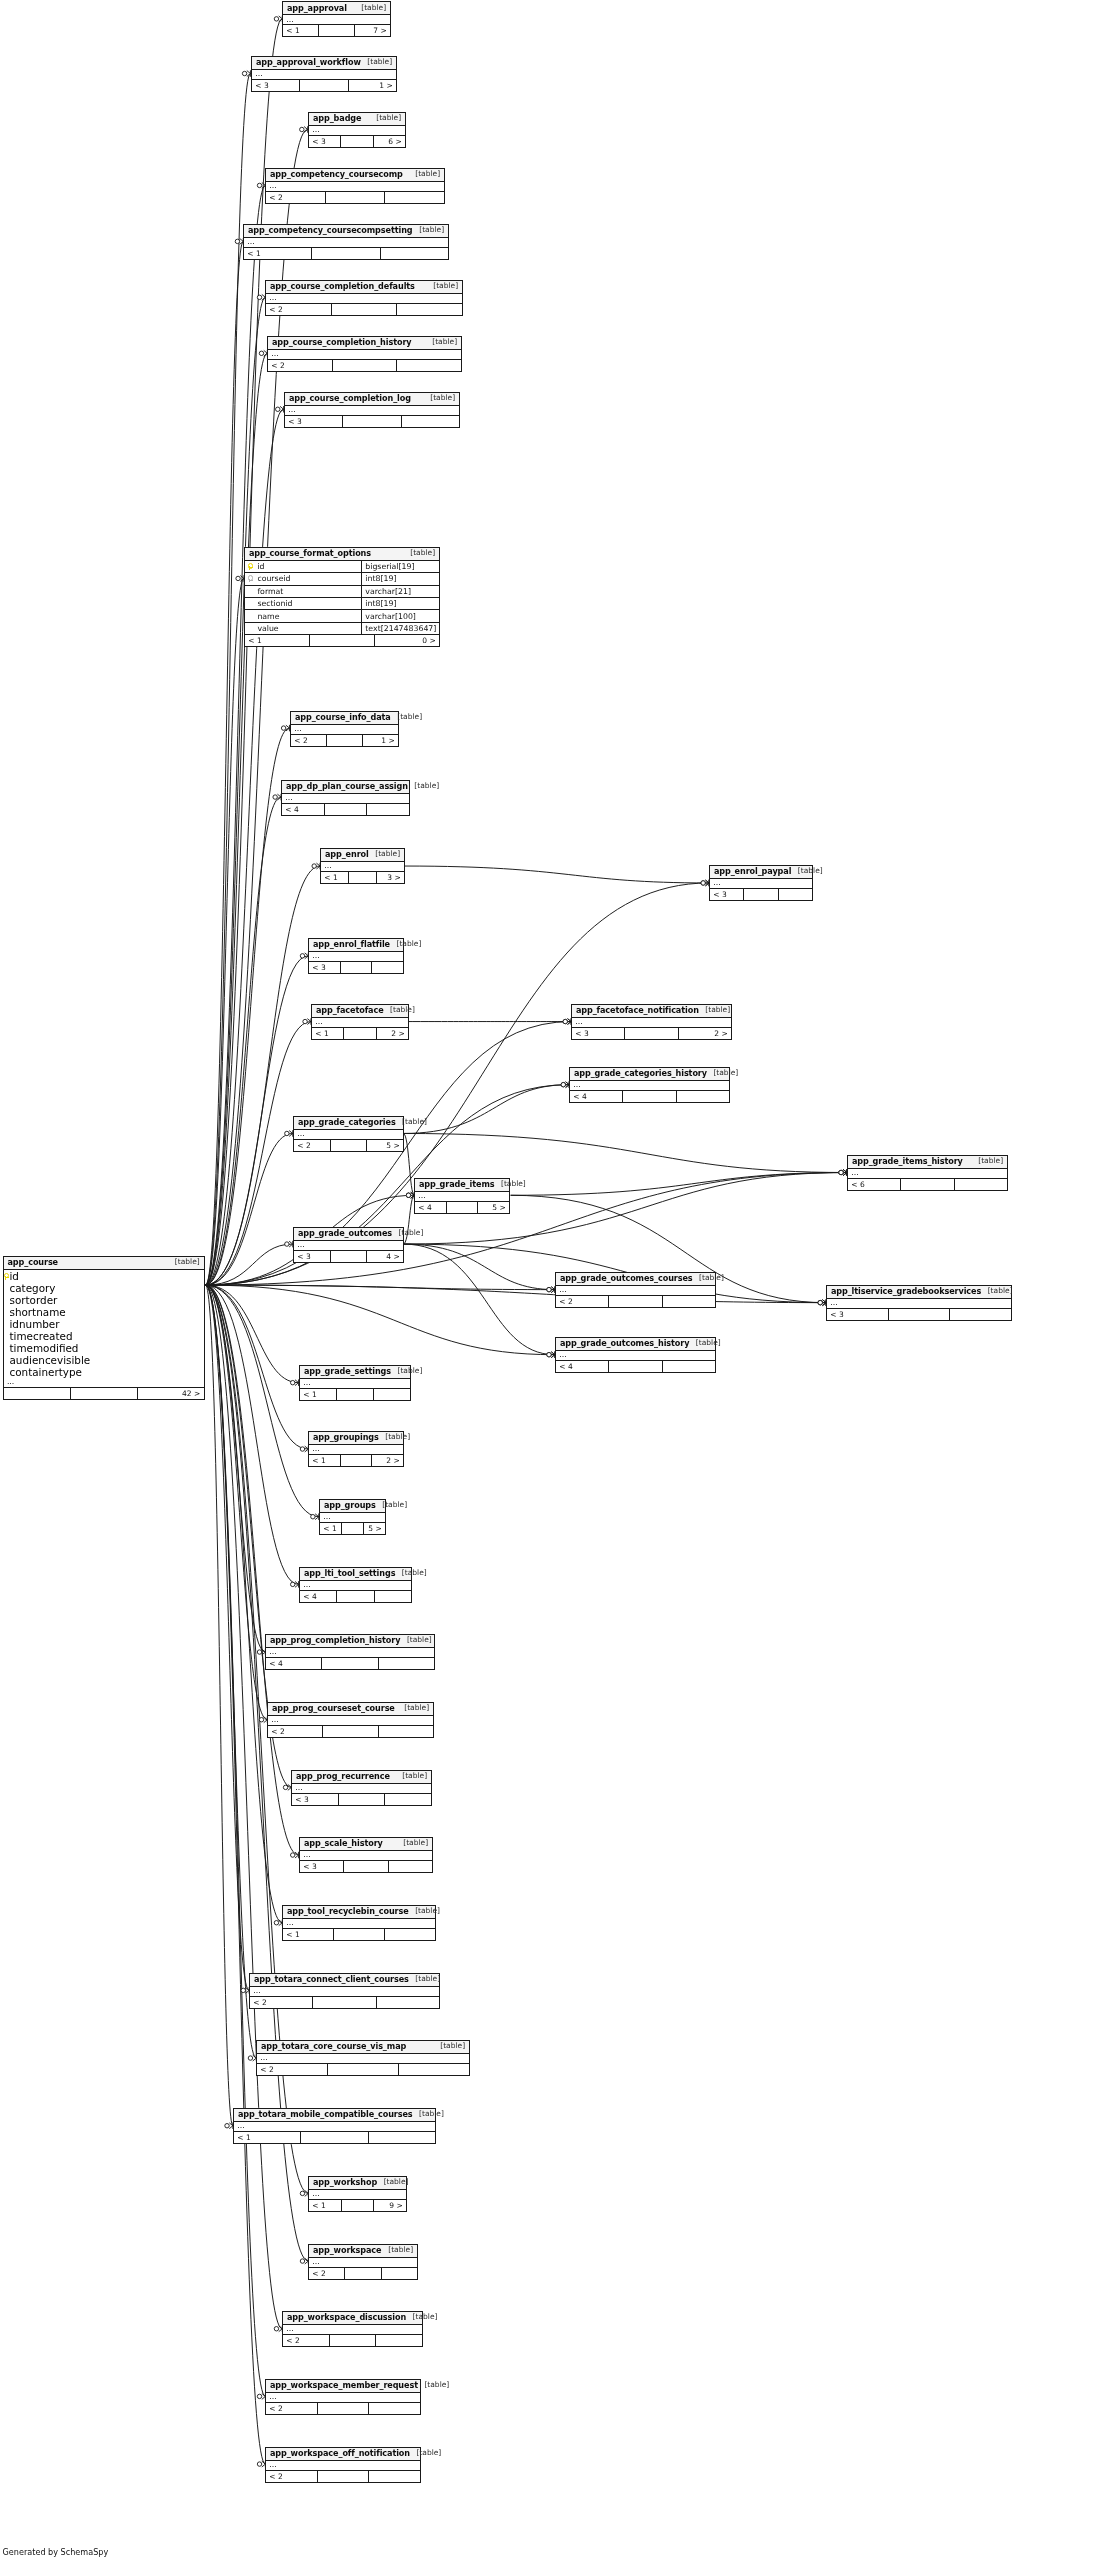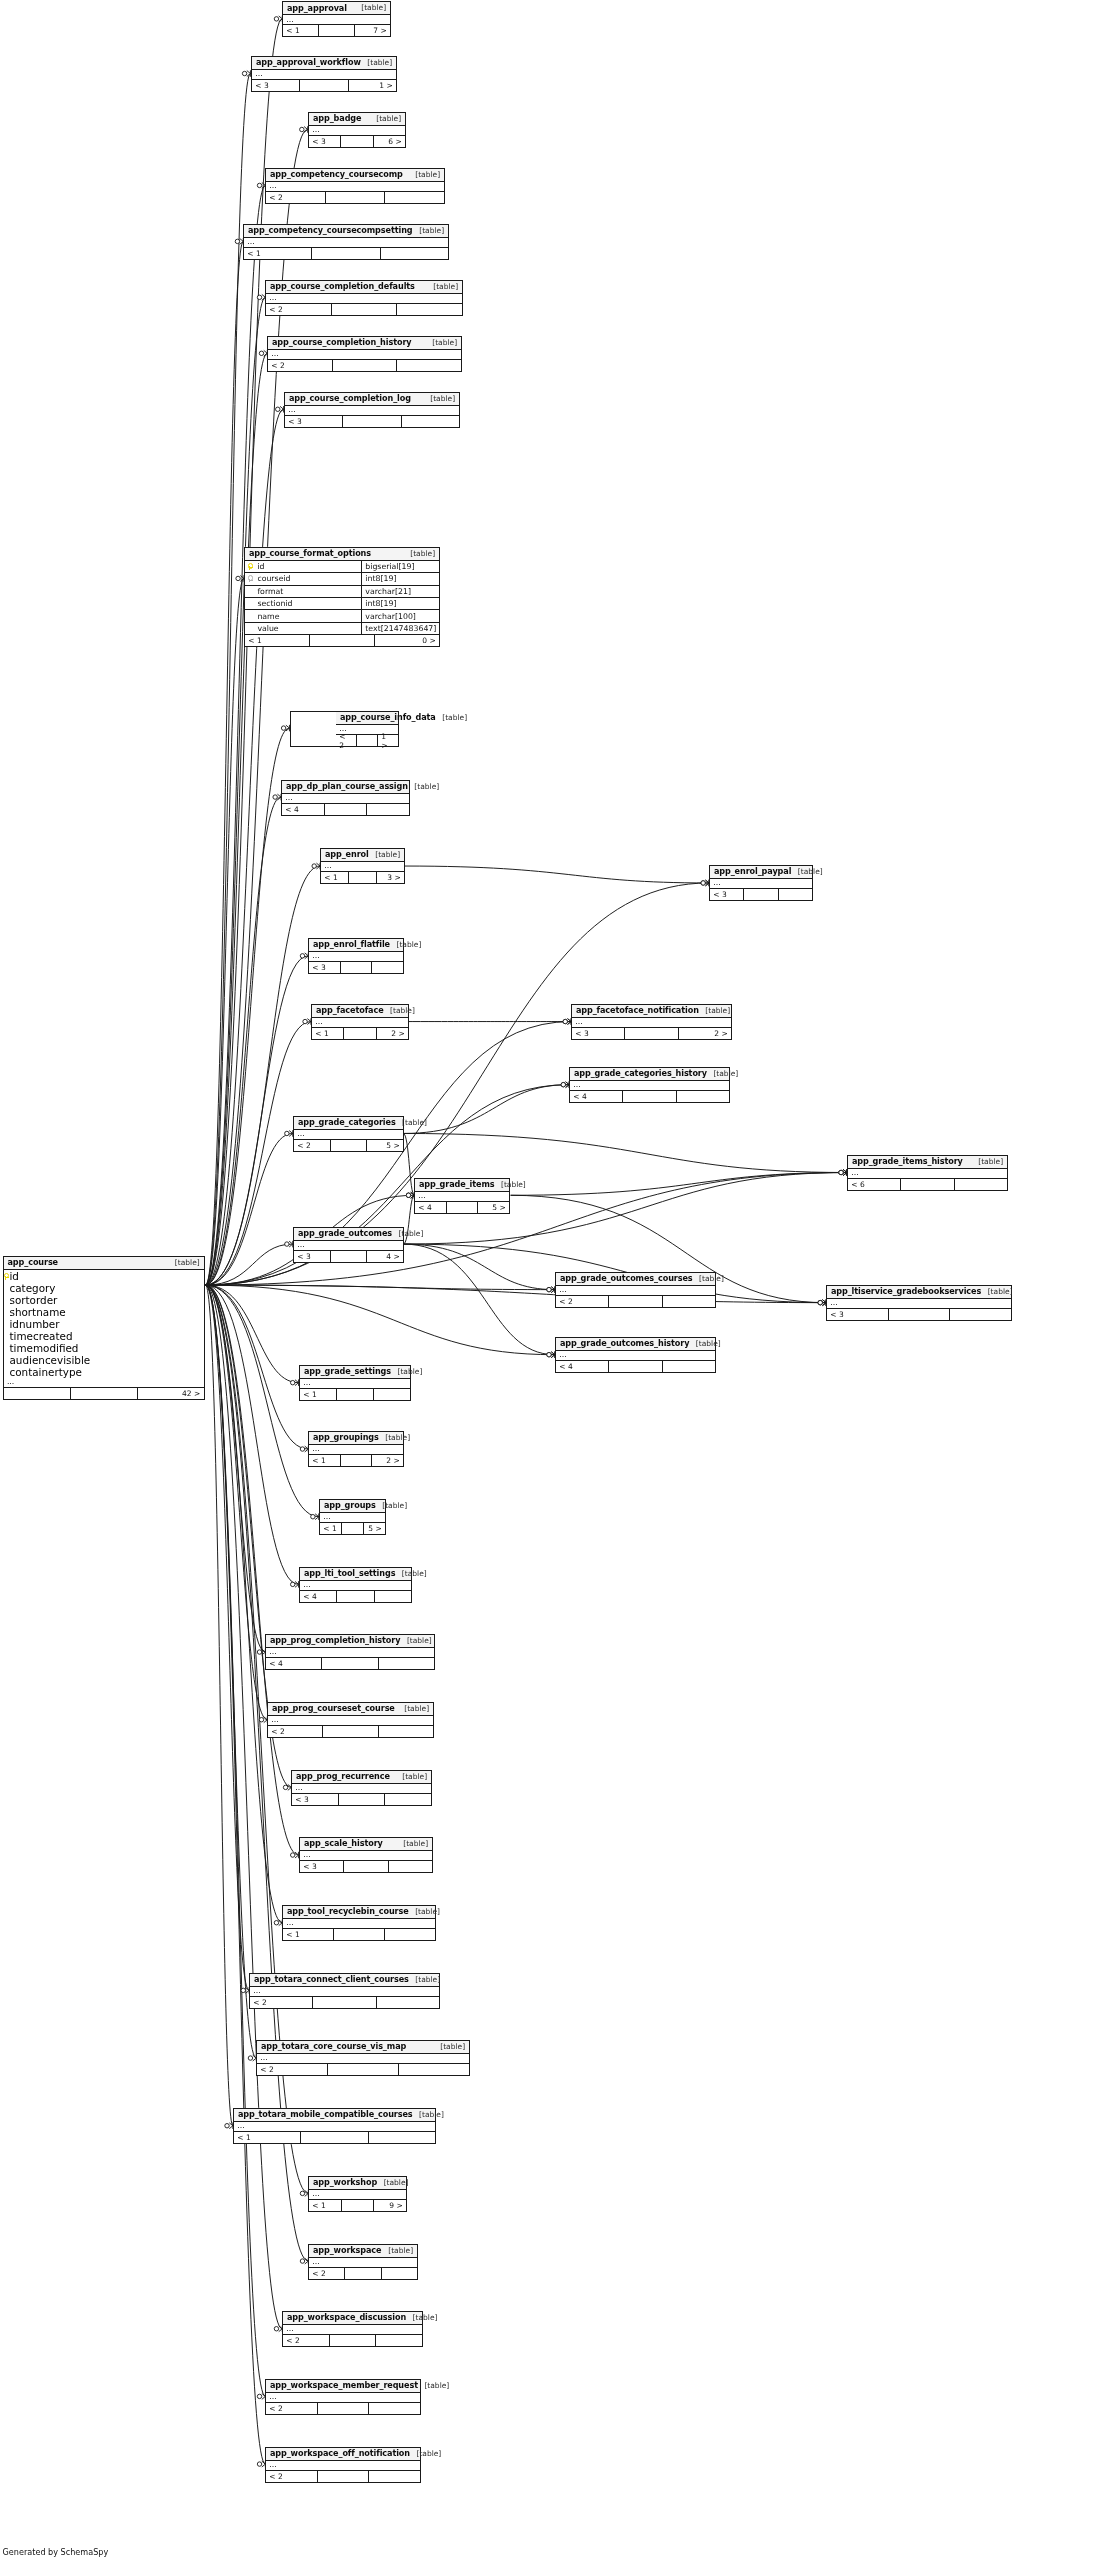--- a/index.html
+++ b/index.html
@@ -2,21 +2,21 @@
 <html style="font-size:10.4px"><head>
 <meta charset="utf-8">
 <title>SchemaSpy Relationships</title>
 <style>
   html,body{margin:0;padding:0;background:#ffffff;}
   body{font-family:"DejaVu Sans","Liberation Sans",sans-serif;}
   #canvas{position:relative;width:1111px;height:2576px;background:#ffffff;overflow:hidden;}
   #edges{position:absolute;left:0;top:0;width:1111px;height:2576px;pointer-events:none;}
 
   .tbl{position:absolute;box-sizing:border-box;border:1px solid #1a1a1a;background:#ffffff;}
-  .tbl .hdr{display:flex;align-items:flex-end;justify-content:space-between;
+  .tbl .hdr{display:flex;align-items:flex-start;justify-content:space-between;
     background:#f4f4f4;border-bottom:1.2px solid #1a1a1a;
     padding:1.3px 3.9px 2px 3.9px;line-height:1.05;}
   .tbl .hdr .tname{font-weight:bold;font-size:8.1px;color:#0c0c0c;letter-spacing:-0.1px;white-space:nowrap;}
   .tbl .hdr .ttag{font-size:7.5px;color:#2a2a2a;padding-left:6.5px;white-space:nowrap;}
   .tbl .body{}
   .tbl .ellipsis{font-size:7.8px;color:#111;padding:0.7px 3.3px 2.6px 3.3px;line-height:0.9;
      border-bottom:1px solid #1a1a1a;height:10.4px;box-sizing:border-box;}
   .tbl .foot{display:flex;height:11px;box-sizing:border-box;font-size:7.5px;color:#111;}
   .tbl .foot .fc{flex:1 1 0;border-right:0.8px solid #1a1a1a;padding:0 3.3px;
      display:flex;align-items:center;box-sizing:border-box;}
@@ -499,21 +499,21 @@
           <span class="tname">app_course_completion_log</span>
           <span class="ttag">[table]</span>
         </div>
         <div class="ellipsis">...</div>
         <div class="foot">
           <span class="fc">&lt; 3</span>
           <span class="fc"></span>
           <span class="fc"></span>
         </div>
       </div>
-      <div class="tbl" id="tbl-app_course_info_data" style="left: 290px; top: 711px; width: 109px; padding-left: 45px;">
+      <div class="tbl" id="tbl-app_course_info_data" style="left: 290px; top: 711px; width: 109px;">
         <div class="hdr">
           <span class="tname">app_course_info_data</span>
           <span class="ttag">[table]</span>
         </div>
         <div class="ellipsis">...</div>
         <div class="foot">
           <span class="fc">&lt; 2</span>
           <span class="fc"></span>
           <span class="fc">1 &gt;</span>
         </div>

